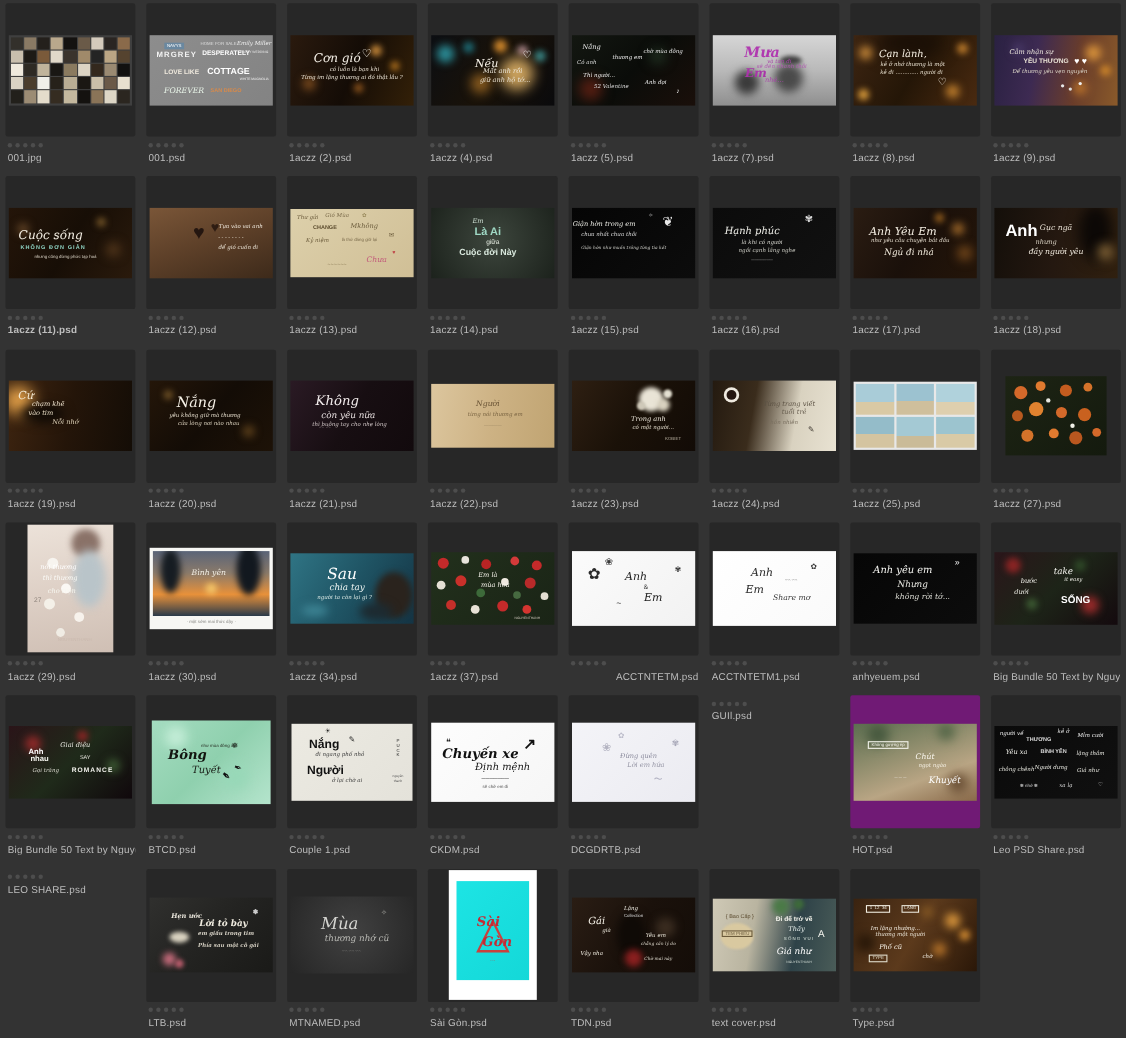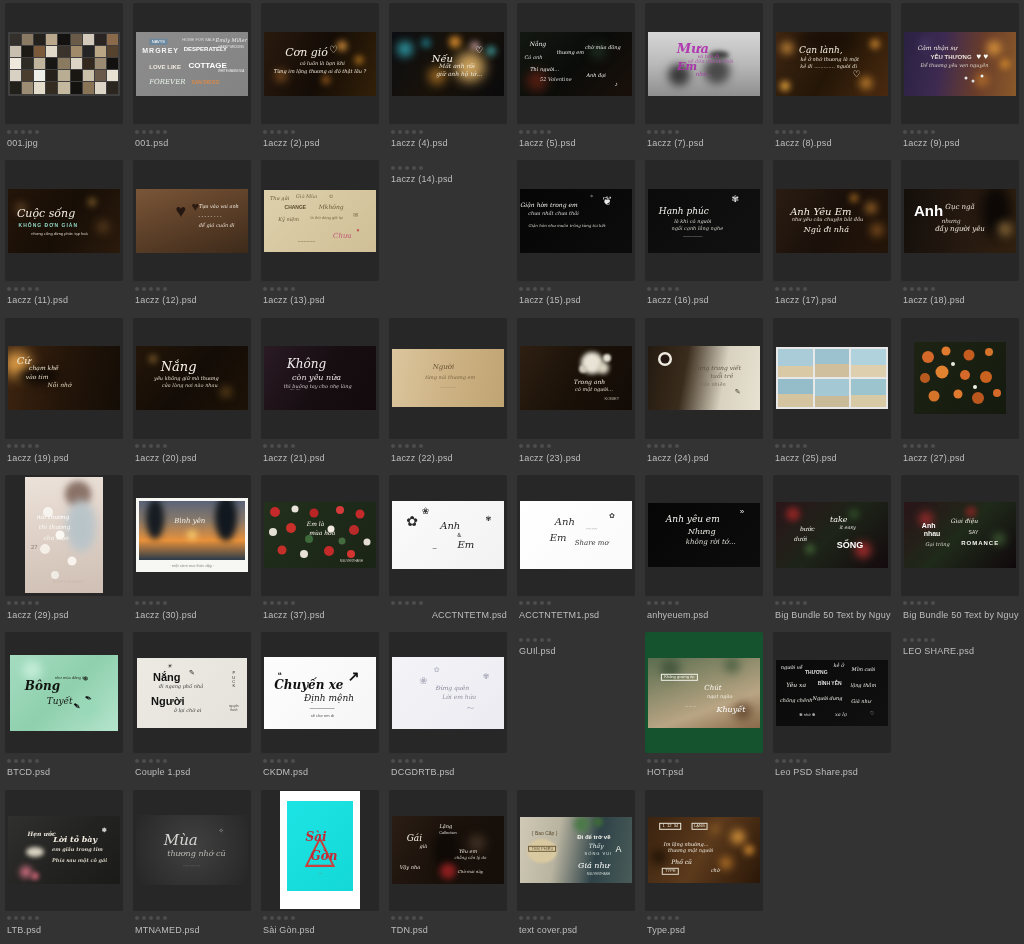--- a/index.html
+++ b/index.html
@@ -262,21 +262,21 @@
           <span class="ttext" style="left: 46%; top: 70%; font-size: 4px; color: rgb(217, 210, 196);">nhưng cũng đừng phức tạp hoá</span>
         </div>
       </div>
       <div class="rating">
         <div class="dot" style="background: rgb(77, 77, 77);"></div>
         <div class="dot" style="background: rgb(77, 77, 77);"></div>
         <div class="dot" style="background: rgb(77, 77, 77);"></div>
         <div class="dot" style="background: rgb(77, 77, 77);"></div>
         <div class="dot" style="background: rgb(77, 77, 77);"></div>
       </div>
-      <div class="fname" style="color: rgb(189, 189, 189);">1aczz (11).psd</div>
+      <div class="fname" style="color: rgb(189, 189, 189); font-weight: bold;">1aczz (11).psd</div>
     </div>
     <div class="cell">
       <div class="tile" style="background: rgb(39, 39, 39);">
         <div class="thumb" style="width: 112px; height: 64px; background: linear-gradient(160deg, rgb(122, 86, 56), rgb(92, 63, 40), rgb(61, 42, 26));">
           <span class="ttext" style="left: 40%; top: 36%; font-size: 18px; color: rgb(36, 22, 16);">♥</span>
           <span class="ttext" style="left: 53%; top: 28%; font-size: 13px; color: rgb(46, 28, 18);">♥</span>
           <span class="ttext script" style="left: 74%; top: 28%; font-size: 5px; color: rgb(239, 232, 220);">Tựa vào vai anh</span>
           <span class="ttext" style="left: 66%; top: 44%; font-size: 5px; color: rgb(217, 208, 192);">- - - - - - - -</span>
           <span class="ttext script" style="left: 72%; top: 58%; font-size: 5px; color: rgb(232, 224, 210);">để gió cuốn đi</span>
         </div>
@@ -309,20 +309,28 @@
       <div class="rating">
         <div class="dot" style="background: rgb(77, 77, 77);"></div>
         <div class="dot" style="background: rgb(77, 77, 77);"></div>
         <div class="dot" style="background: rgb(77, 77, 77);"></div>
         <div class="dot" style="background: rgb(77, 77, 77);"></div>
         <div class="dot" style="background: rgb(77, 77, 77);"></div>
       </div>
       <div class="fname" style="color: rgb(189, 189, 189);">1aczz (13).psd</div>
     </div>
     <div class="cell">
+      <div class="tile" style="background: rgb(39, 39, 39);">
+        <div class="thumb" style="width: 112px; height: 64px; background: radial-gradient(circle at 50% 45%, rgb(61, 70, 61), rgb(28, 34, 28));">
+          <span class="ttext script" style="left: 38%; top: 20%; font-size: 6px; color: rgb(207, 224, 212);">Em</span>
+          <span class="ttext bold" style="left: 46%; top: 34%; font-size: 10px; color: rgb(159, 216, 196);">Là Ai</span>
+          <span class="ttext" style="left: 50%; top: 50%; font-size: 6px; color: rgb(232, 239, 228);">giữa</span>
+          <span class="ttext bold" style="left: 46%; top: 64%; font-size: 8px; color: rgb(217, 232, 221);">Cuộc đời Này</span>
+        </div>
+      </div>
       <div class="rating">
         <div class="dot" style="background: rgb(77, 77, 77);"></div>
         <div class="dot" style="background: rgb(77, 77, 77);"></div>
         <div class="dot" style="background: rgb(77, 77, 77);"></div>
         <div class="dot" style="background: rgb(77, 77, 77);"></div>
         <div class="dot" style="background: rgb(77, 77, 77);"></div>
       </div>
       <div class="fname" style="color: rgb(189, 189, 189);">1aczz (14).psd</div>
     </div>
     <div class="cell">
@@ -607,20 +615,40 @@
         </div>
       </div>
       <div class="rating">
         <div class="dot" style="background: rgb(77, 77, 77);"></div>
         <div class="dot" style="background: rgb(77, 77, 77);"></div>
         <div class="dot" style="background: rgb(77, 77, 77);"></div>
         <div class="dot" style="background: rgb(77, 77, 77);"></div>
         <div class="dot" style="background: rgb(77, 77, 77);"></div>
       </div>
       <div class="fname" style="color: rgb(189, 189, 189);">1aczz (30).psd</div>
+    </div>
+    <div class="cell">
+      <div class="tile" style="background: rgb(39, 39, 39);">
+        <div class="thumb" style="width: 112px; height: 64px; background: linear-gradient(120deg, rgb(47, 116, 132), rgb(31, 84, 100), rgb(20, 52, 68));">
+          <div class="spot" style="left: 84%; top: 58%; width: 34px; height: 42px; background: rgb(42, 35, 29); filter: blur(3px);"></div>
+          <div class="spot" style="left: 70%; top: 82%; width: 30px; height: 16px; background: rgb(29, 42, 48); filter: blur(4px);"></div>
+          <div class="spot" style="left: 20%; top: 80%; width: 24px; height: 10px; background: rgb(61, 132, 148); filter: blur(4px);"></div>
+          <span class="ttext script" style="left: 42%; top: 30%; font-size: 14px; color: rgb(255, 255, 255);">Sau</span>
+          <span class="ttext script" style="left: 46%; top: 50%; font-size: 8px; color: rgb(240, 247, 244);">chia tay</span>
+          <span class="ttext script" style="left: 44%; top: 64%; font-size: 5px; color: rgb(217, 232, 228);">người ta còn lại gì ?</span>
+        </div>
+      </div>
+      <div class="rating">
+        <div class="dot" style="background: rgb(77, 77, 77);"></div>
+        <div class="dot" style="background: rgb(77, 77, 77);"></div>
+        <div class="dot" style="background: rgb(77, 77, 77);"></div>
+        <div class="dot" style="background: rgb(77, 77, 77);"></div>
+        <div class="dot" style="background: rgb(77, 77, 77);"></div>
+      </div>
+      <div class="fname" style="color: rgb(189, 189, 189);">1aczz (34).psd</div>
     </div>
     <div class="cell">
       <div class="tile" style="background: rgb(39, 39, 39);">
         <div class="thumb" style="width: 112px; height: 66px; background: linear-gradient(135deg, rgb(34, 48, 28), rgb(26, 36, 22));">
           <div class="spot" style="left: 10%; top: 15%; width: 10px; height: 10px; background: rgb(196, 42, 42);"></div>
           <div class="spot" style="left: 28%; top: 10%; width: 7px; height: 7px; background: rgb(232, 228, 220);"></div>
           <div class="spot" style="left: 45%; top: 16%; width: 9px; height: 9px; background: rgb(185, 36, 36);"></div>
           <div class="spot" style="left: 68%; top: 12%; width: 8px; height: 8px; background: rgb(212, 58, 58);"></div>
           <div class="spot" style="left: 86%; top: 18%; width: 9px; height: 9px; background: rgb(196, 42, 42);"></div>
           <div class="spot" style="left: 8%; top: 45%; width: 8px; height: 8px; background: rgb(228, 224, 212);"></div>
@@ -844,21 +872,21 @@
       <div class="rating">
         <div class="dot" style="background: rgb(77, 77, 77);"></div>
         <div class="dot" style="background: rgb(77, 77, 77);"></div>
         <div class="dot" style="background: rgb(77, 77, 77);"></div>
         <div class="dot" style="background: rgb(77, 77, 77);"></div>
         <div class="dot" style="background: rgb(77, 77, 77);"></div>
       </div>
       <div class="fname" style="color: rgb(189, 189, 189);">GUIl.psd</div>
     </div>
     <div class="cell">
-      <div class="tile" style="background: #14532d;">
+      <div class="tile" style="background: #701a75;">
         <div class="thumb" style="width: 112px; height: 70px; background: linear-gradient(160deg, rgb(92, 110, 80), rgb(138, 138, 106), rgb(185, 165, 132), rgb(138, 106, 74));">
           <div class="spot" style="left: 20%; top: 14%; width: 20px; height: 20px; background: rgb(70, 88, 62); filter: blur(5px);"></div>
           <div class="spot" style="left: 75%; top: 10%; width: 16px; height: 16px; background: rgb(82, 100, 70); filter: blur(5px);"></div>
           <div class="spot" style="left: 85%; top: 78%; width: 18px; height: 18px; background: rgb(106, 79, 53); filter: blur(5px);"></div>
           <span class="ttext" style="left: 28%; top: 28%; font-size: 4px; color: rgb(244, 244, 236); border: 1px solid rgb(244, 244, 236); padding: 0px 2px;">Không gượng ép</span>
           <span class="ttext script" style="left: 58%; top: 44%; font-size: 7px; color: rgb(251, 248, 240);">Chút</span>
           <span class="ttext script" style="left: 64%; top: 56%; font-size: 5px; color: rgb(244, 239, 226);">ngọt ngào</span>
           <span class="ttext" style="left: 38%; top: 70%; font-size: 4px; color: rgb(224, 220, 208);">─ ─ ─</span>
           <span class="ttext script" style="left: 74%; top: 74%; font-size: 8px; color: rgb(255, 255, 255);">Khuyết</span>
         </div>

